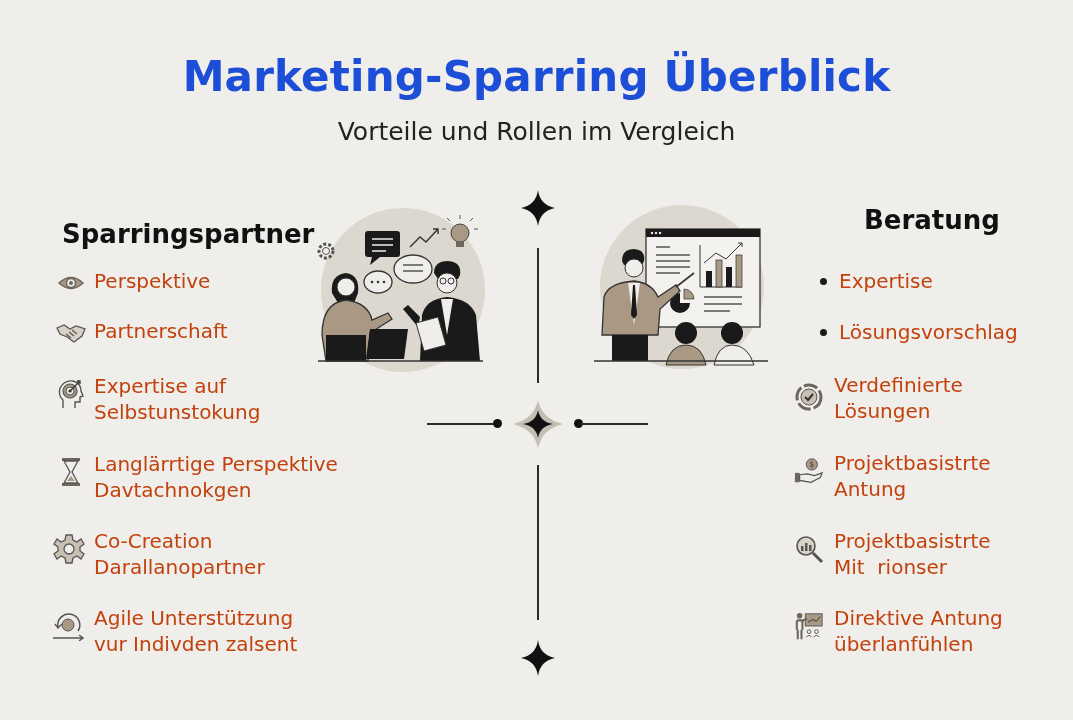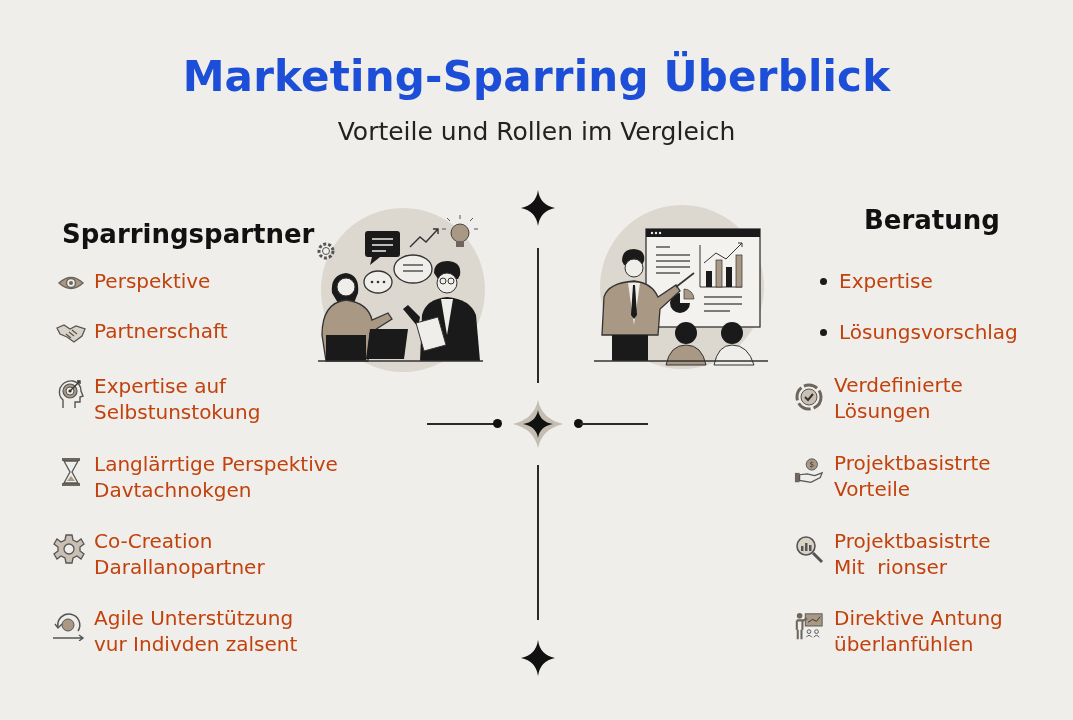--- a/index.html
+++ b/index.html
@@ -171,21 +171,21 @@
   <span class="ic" style="margin-top:6px; margin-right:10px">
     <svg width="32" height="30" viewBox="0 0 32 30">
         <circle cx="19" cy="8" r="6" fill="#a89884" stroke="#555"></circle>
         <text x="19" y="11" font-size="8" text-anchor="middle" fill="#333" font-family="DejaVu Sans, sans-serif">$</text>
         <rect x="1" y="17" width="5" height="10" fill="#6e665c"></rect>
         <path d="M6 19 L14 18 L22 20 L30 17 L28 22 L18 27 L6 25Z" fill="#efeeea" stroke="#555" stroke-width="1.3"></path>
       </svg>
   </span>
   <span class="txt">
     <span>Projektbasistrte</span>
-    <span>Vorteile</span>
+    <span>Antung</span>
   </span>
 </div>
 
 <div class="item" style="left:794px; top:528px;">
   <span class="ic" style="margin-top:6px; margin-right:10px">
     <svg width="30" height="30" viewBox="0 0 30 30">
         <circle cx="12" cy="12" r="9" fill="#d9d2c6" stroke="#555" stroke-width="1.6"></circle>
         <rect x="7" y="12" width="2.5" height="5" fill="#555"></rect>
         <rect x="11" y="9" width="2.5" height="8" fill="#555"></rect>
         <rect x="15" y="11" width="2.5" height="6" fill="#555"></rect>

